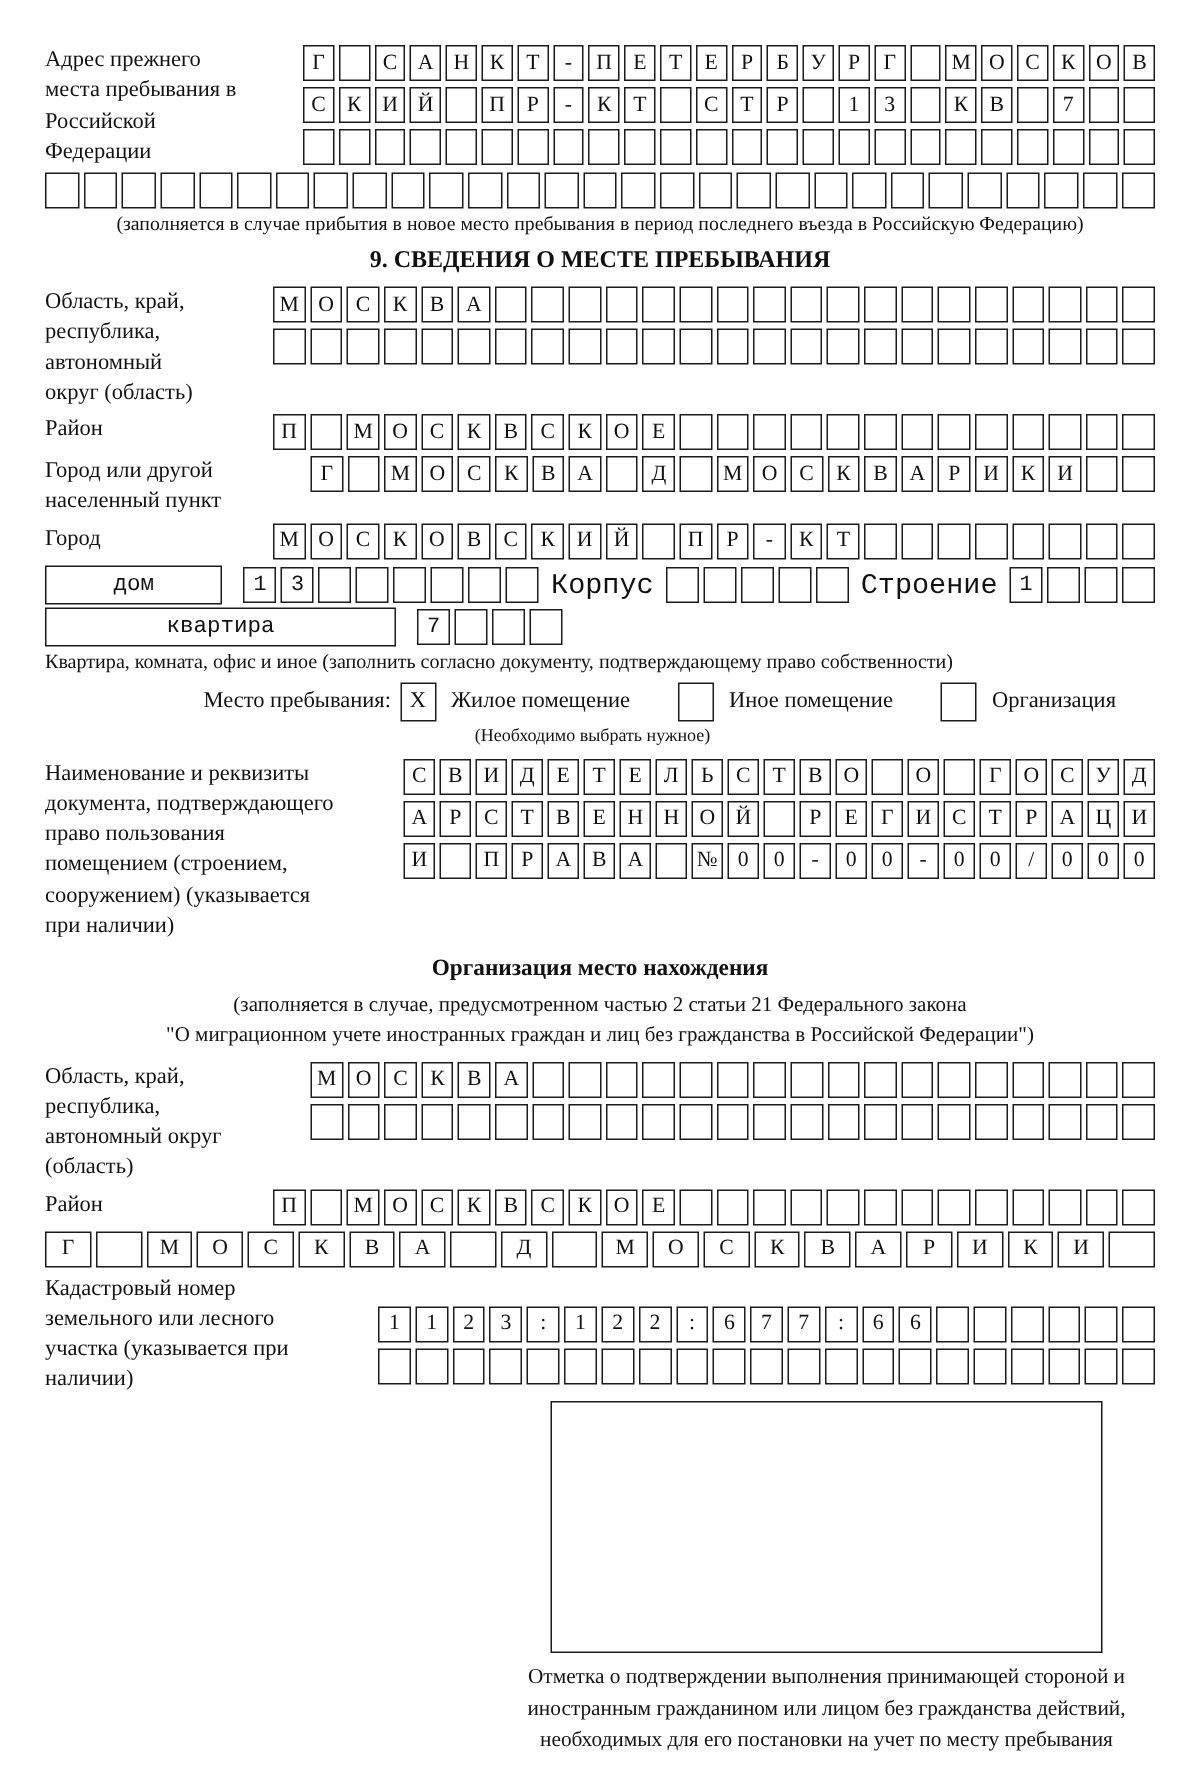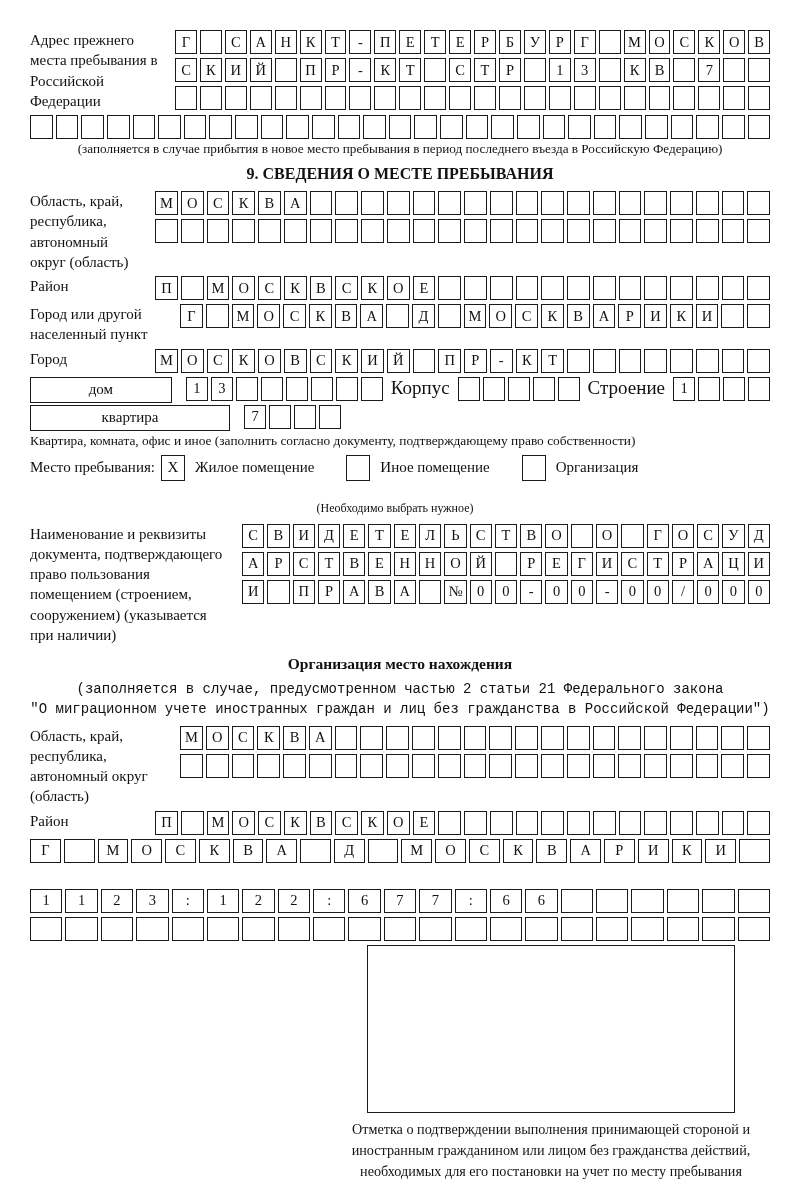--- a/index.html
+++ b/index.html
@@ -6,21 +6,21 @@
   html,body { background:#fff; }
   body {
     width:800px; height:1180px;
     font-family:"Liberation Serif","DejaVu Serif",serif;
     color:#111; overflow:hidden;
   }
   .page { padding:16px 30px 0 30px; }
 
   .header-note { text-align:right; font-size:15px; padding-right:28px; margin-top:6px; }
 
-  .field { display:flex; align-items:flex-start; margin-bottom:4px; }
+  .field { display:flex; align-items:flex-start; margin-bottom:4px;gap:27px; }
   .flabel { font-size:15px; line-height:1.35; padding-right:8px; }
   .rows { flex:1; display:flex; flex-direction:column; gap:4px; }
 
   .boxrow { display:flex; gap:3px; flex:1; }
   .cell {
     flex:1; height:24px; border:1.6px solid #1b1b1b;
     display:flex; align-items:center; justify-content:center;
     font-size:14.5px; background:#fff;
   }
   .boxrow.fixed .cell { flex:0 0 22px; }
@@ -29,34 +29,34 @@
 
   .footnote { font-size:13.2px; text-align:center; margin:2px 0 8px 0; }
   .footnote-left { font-size:13.4px; text-align:left; margin:2px 0 6px 0; }
 
   .sec-title { text-align:center; font-weight:bold; font-size:16px; margin:6px 0 8px 0; }
 
   .wide-box {
     border:1.6px solid #1b1b1b; height:26px; display:flex;
     align-items:center; justify-content:center; font-size:15px;
   }
-  .house-row, .apt-row { display:flex; margin-bottom:2px; }
+  .house-row, .apt-row { display:flex; align-items:center; margin-bottom:2px;font-family:Liberation Mono, monospace; }
   .inline-label { font-size:19px; margin:0 8px; white-space:nowrap; }
 
-  .stay-row { display:flex; align-items:center; margin:6px 0 20px 0; font-size:15px; }
+  .stay-row { display:flex; align-items:center; margin:6px 0 2px 0; font-size:15px;justify-content:flex-end; }
   .cb {
     width:24px; height:26px; border:1.6px solid #1b1b1b; display:flex;
     align-items:center; justify-content:center; font-size:15px; flex:0 0 24px;
   }
   .stay-row .opt { margin-right:26px; margin-left:10px; }
   .stay-row .cb { margin-left:6px; }
   .hint { font-size:12px; margin:2px 0 8px 150px; width:430px; text-align:center; }
 
   .fact-title { text-align:center; font-weight:bold; font-size:15.5px; margin:10px 0 6px 0; }
-  .fact-sub { text-align:center; font-size:14px; line-height:1.45; margin-bottom:6px;font-family:Liberation Mono, monospace; }
+  .fact-sub { text-align:center; font-size:14px; line-height:1.45; margin-bottom:6px; }
 
   .stamp-wrap { width:438px; margin-left:auto; margin-top:2px; }
   .stamp-box { width:368px; height:168px; border:1.8px solid #1b1b1b; margin:0 auto; }
   .stamp-caption { font-size:14.2px; text-align:center; line-height:1.5; margin-top:6px; }
 
   .w140 { flex:0 0 145px; }
   .w120 { flex:0 0 125px; }
   .w148 { flex:0 0 150px; }
   .w190 { flex:0 0 195px; }
   .w205 { flex:0 0 212px; }
@@ -361,21 +361,21 @@
     <span class="inline-label">Строение</span>
     <div class="boxrow fixed">
         <span class="cell">1</span>
         <span class="cell"></span>
         <span class="cell"></span>
         <span class="cell"></span>
       </div>
   </div>
 
   <div class="apt-row">
-    <div class="wide-box" style="width:200px;">квартира</div>
+    <div class="wide-box" style="width:234px;">квартира</div>
     <div class="boxrow fixed" style="margin-left:14px;">
         <span class="cell">7</span>
         <span class="cell"></span>
         <span class="cell"></span>
         <span class="cell"></span>
       </div>
   </div>
   <div class="footnote-left">Квартира, комната, офис и иное (заполнить согласно документу, подтверждающему право собственности)</div>
 
   <div class="stay-row">
@@ -581,20 +581,21 @@
           <span class="cell">Р</span>
           <span class="cell">И</span>
           <span class="cell">К</span>
           <span class="cell">И</span>
           <span class="cell"></span>
         </div>
       </div>
   </div>
 
   <div class="field">
+    <div class="flabel w190">Кадастровый номер земельного или лесного участка (указывается при наличии)</div>
     <div class="rows" style="padding-top:22px;">
       <div class="boxrow">
           <span class="cell">1</span>
           <span class="cell">1</span>
           <span class="cell">2</span>
           <span class="cell">3</span>
           <span class="cell">:</span>
           <span class="cell">1</span>
           <span class="cell">2</span>
           <span class="cell">2</span>

